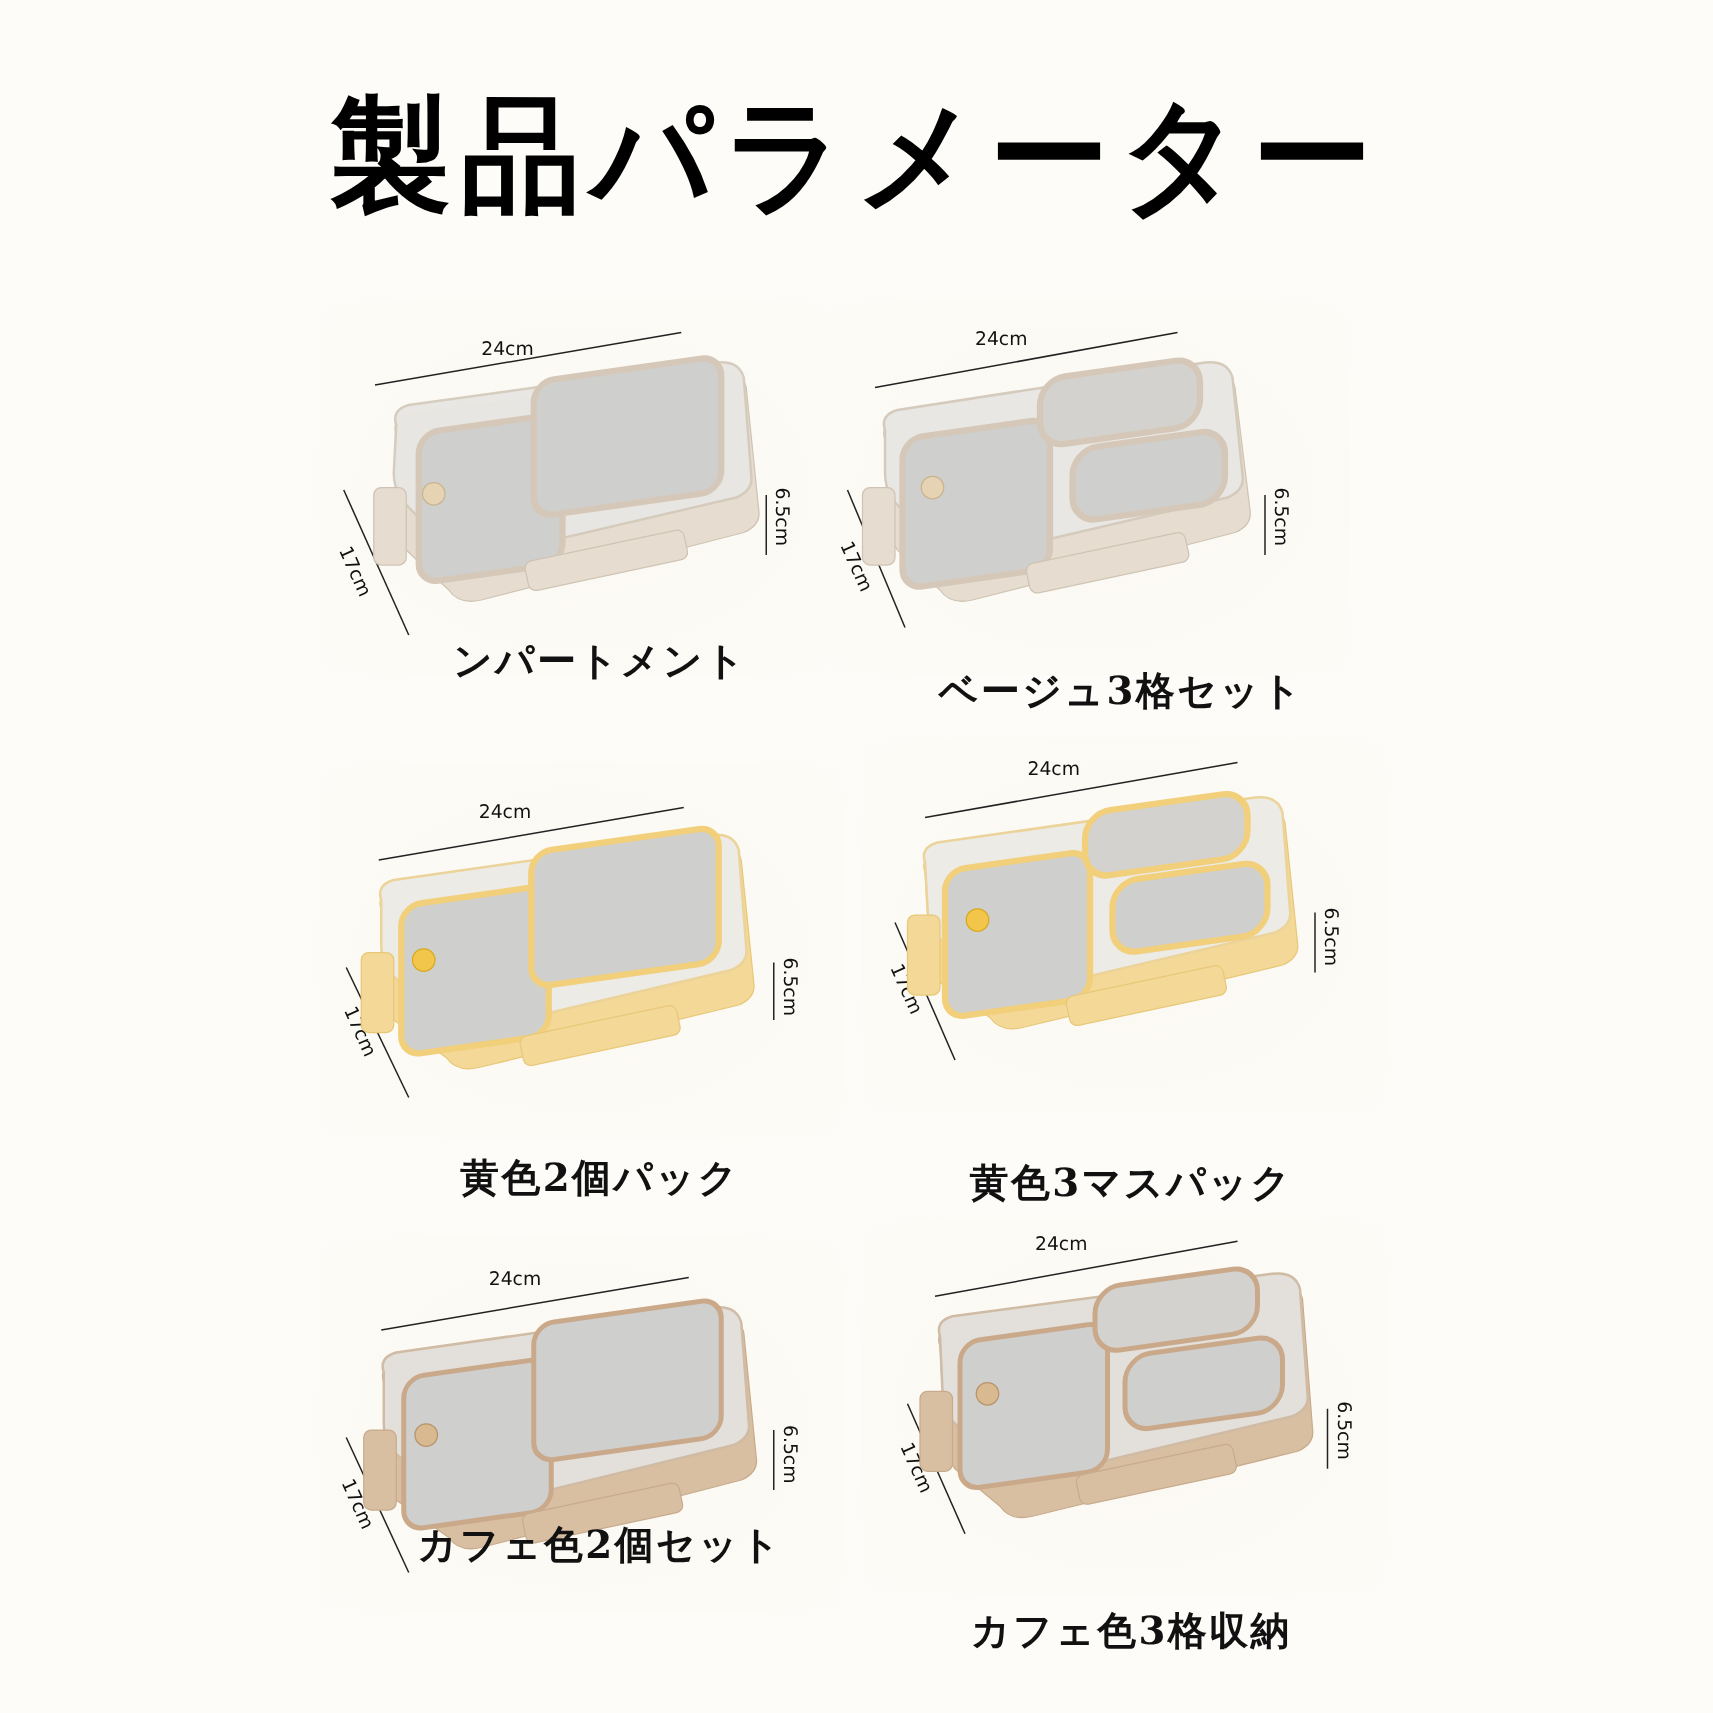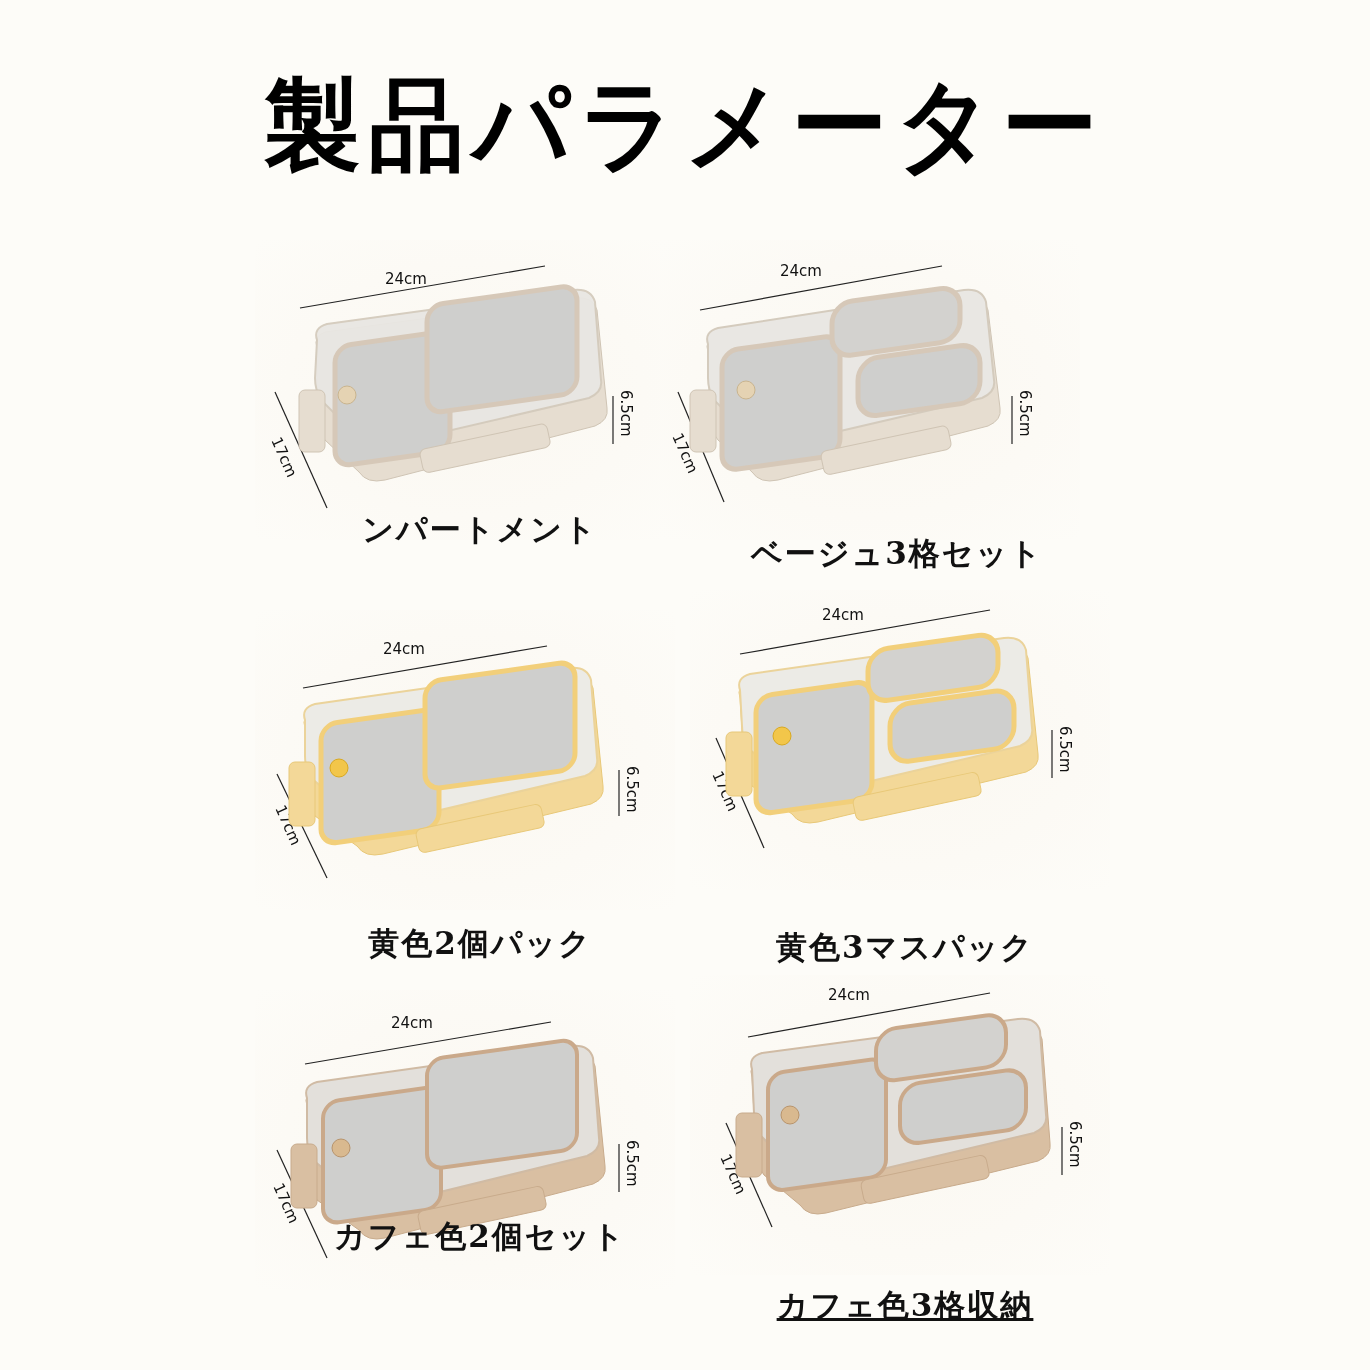--- a/index.html
+++ b/index.html
@@ -160,15 +160,15 @@
       <path d="M62 94 Q58 82 72 78 L328 44 Q346 42 350 56 L356 140 Q358 152 344 158 L134 208 Q118 212 110 200 L70 160 Q64 150 64 138 Z" fill="#e3e0db" stroke="#d0bba4" stroke-width="2"></path>
       <rect x="78" y="86" width="118" height="118" rx="16" transform="skewY(-8) translate(0,24)" fill="#cfcfcd" stroke="#caa98a" stroke-width="4"></rect>
       <rect x="186" y="54" width="130" height="52" rx="20" transform="skewY(-8) translate(0,28)" fill="#d3d2cf" stroke="#caa98a" stroke-width="4"></rect>
       <rect x="210" y="110" width="126" height="60" rx="20" transform="skewY(-8) translate(0,30)" fill="#cfcfcd" stroke="#caa98a" stroke-width="4"></rect>
       <circle cx="100" cy="140" r="9" fill="#d9b98f" stroke="#b8946c"></circle>
       <rect x="46" y="138" width="26" height="64" rx="6" fill="#d9bfa2" stroke="#c8ab8c"></rect>
       <rect x="170" y="206" width="128" height="24" rx="6" transform="rotate(-12 170 206)" fill="#d9bfa2" stroke="#c8ab8c"></rect>
     </g>
   </svg>
 </div>
-<div class="label" style="left:720px; top:1284px; width:370px;text-decoration:underline;">
+<div class="label" style="left:720px; top:1284px; width:370px;">
   <div>カフェ色3格収納</div>
 </div>
 
 </body></html>

